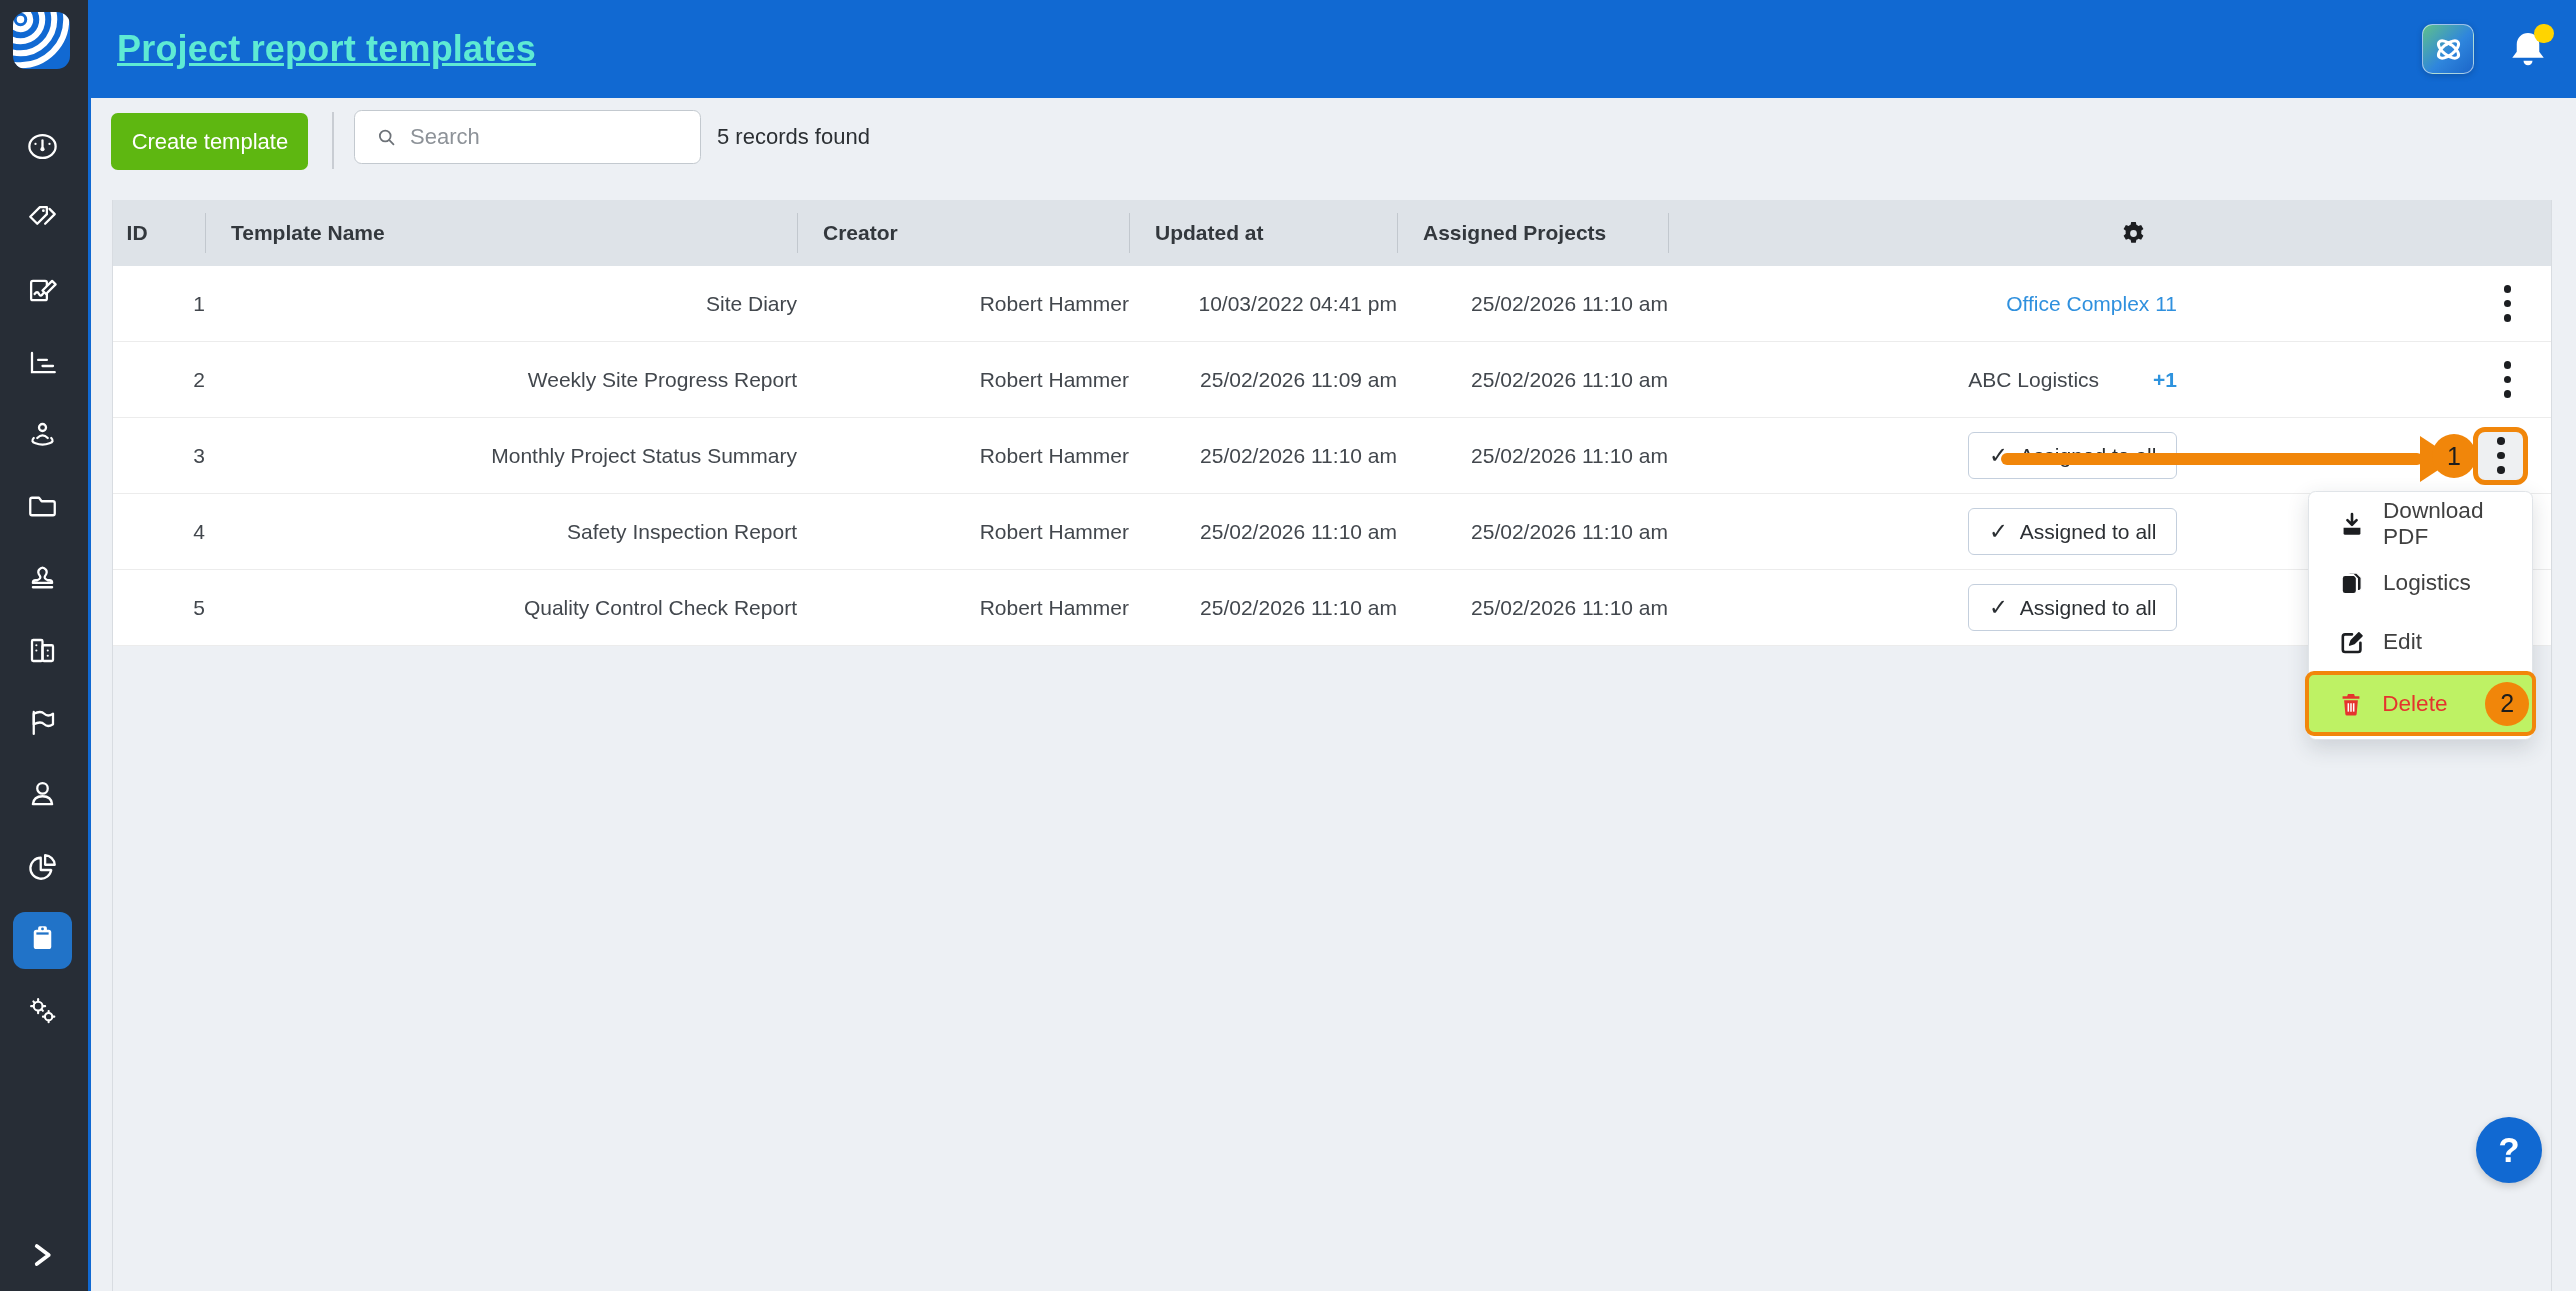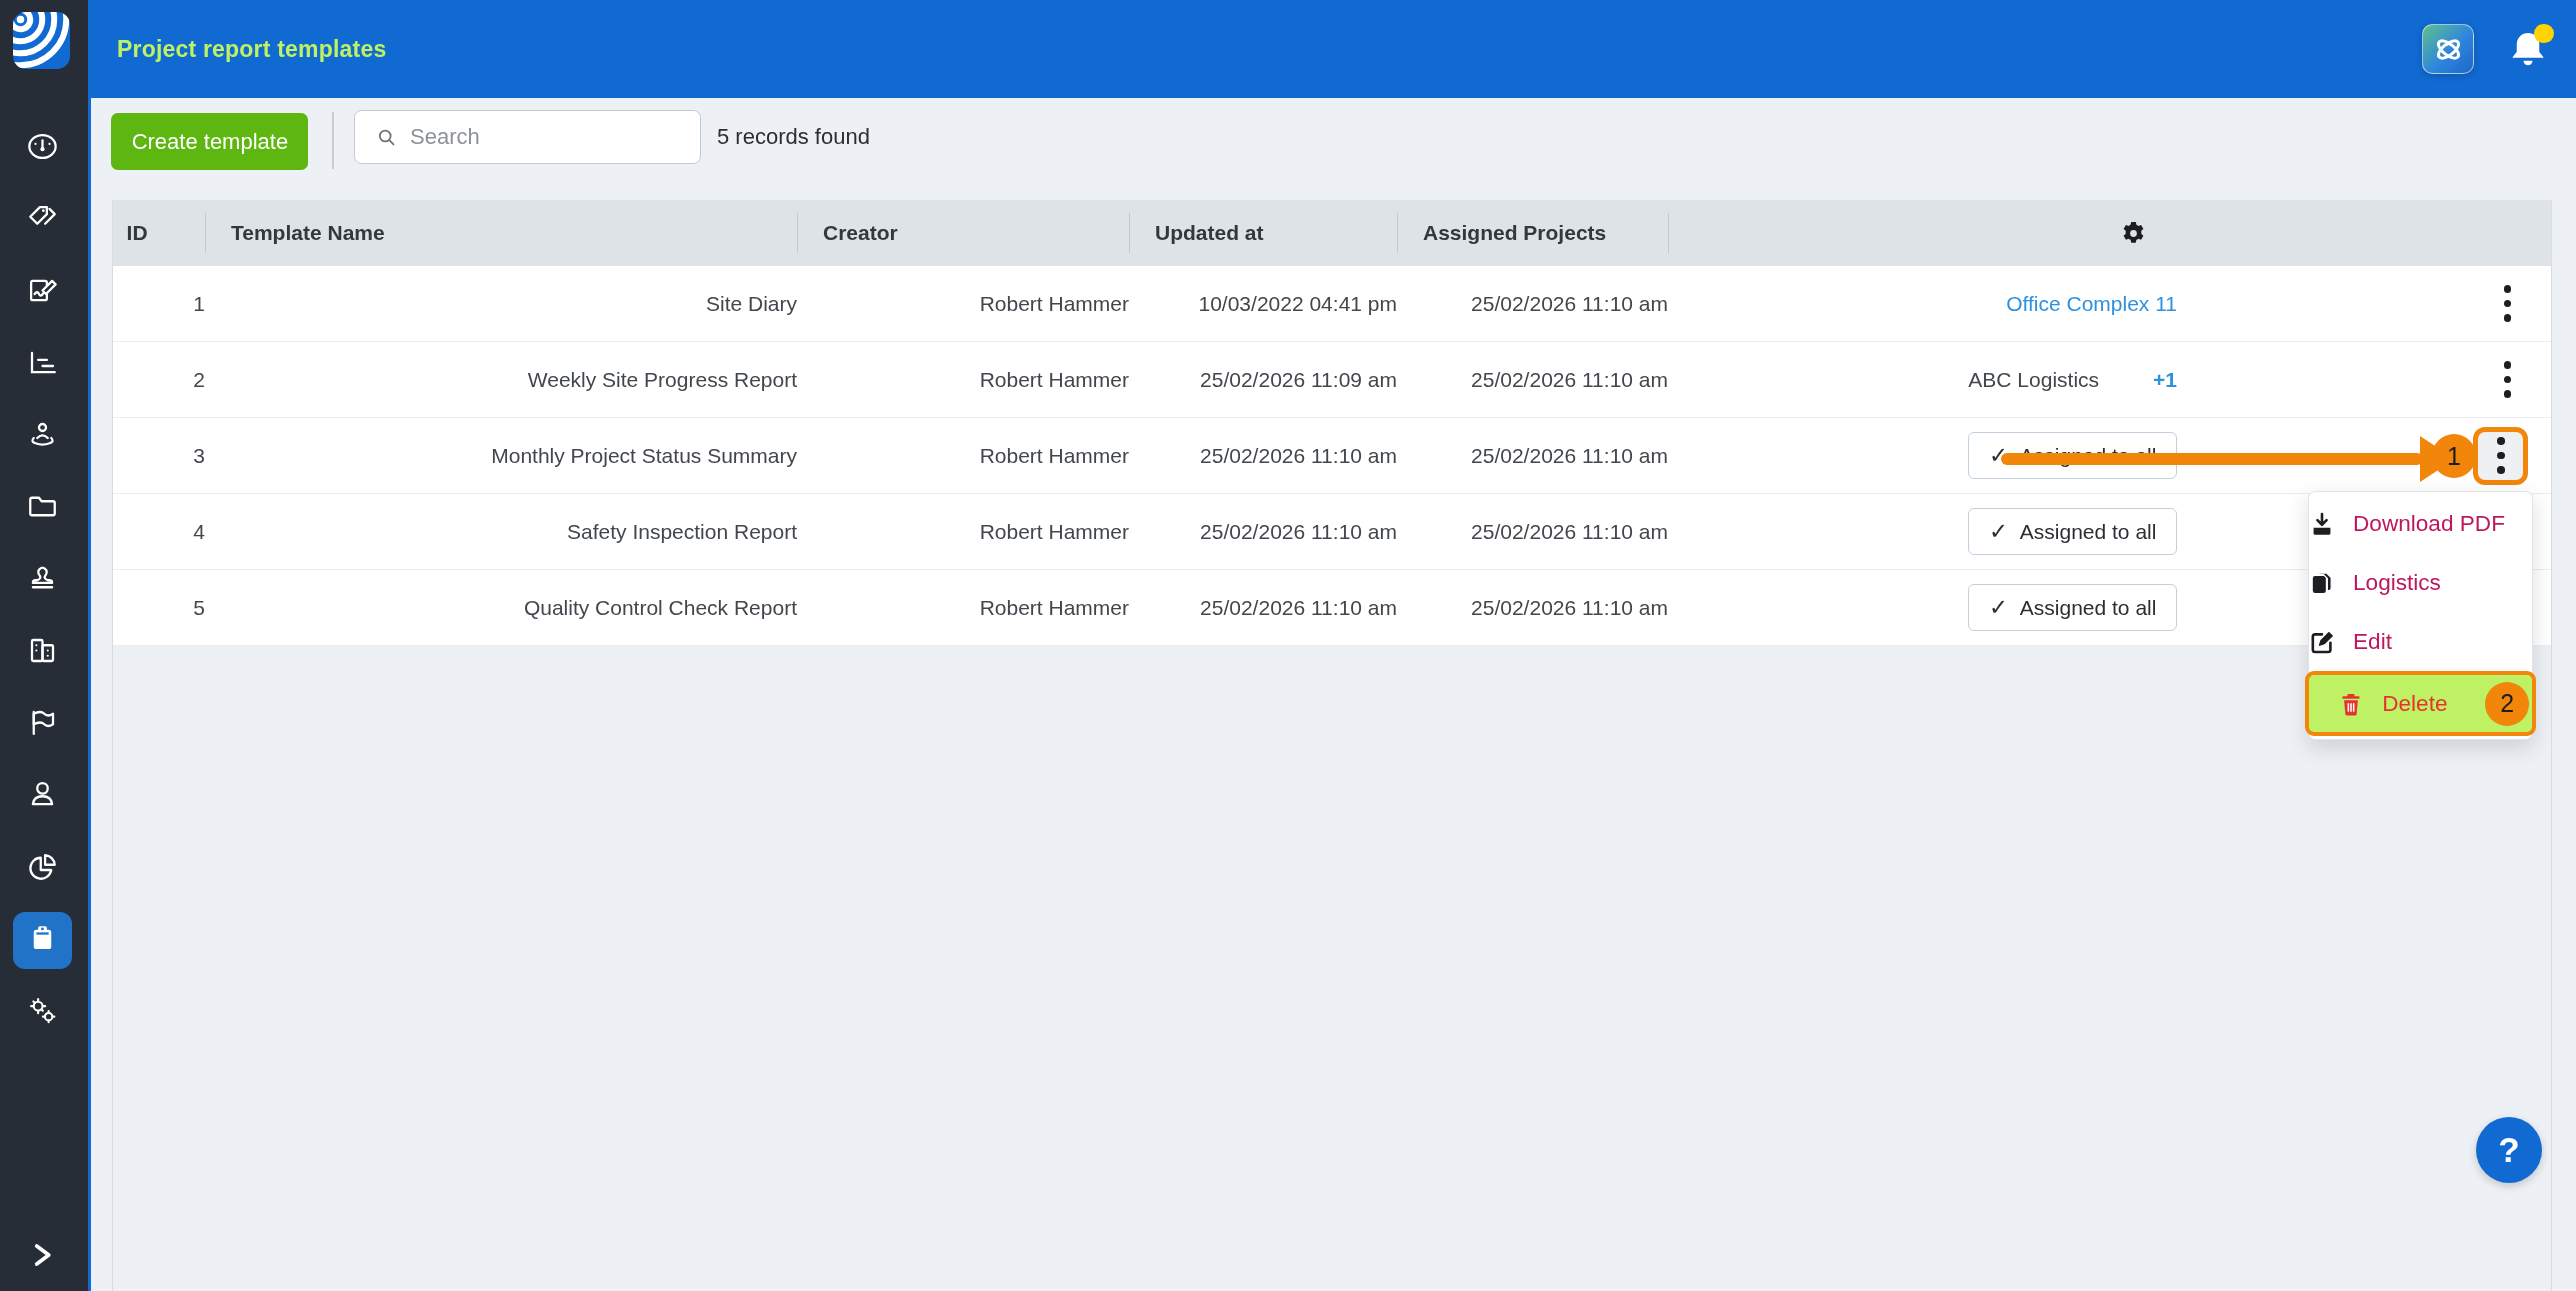--- a/index.html
+++ b/index.html
@@ -13,21 +13,21 @@
   .sidebar{position:absolute;left:0;top:0;bottom:0;width:88px;background:#272d36;border-right:3.8px solid #1169d2;z-index:30;}
   .logo{position:absolute;left:13px;top:12px;width:57px;height:57px;border-radius:13px;background:#1169d2;overflow:hidden;}
   .nav{position:absolute;top:112px;left:0;width:84px;}
   .nav-item{width:84px;height:72px;display:flex;align-items:center;justify-content:center;position:relative;}
   .nav-item svg{width:35px;height:35px;}
   .nav-active-bg{position:absolute;left:13px;top:7.5px;width:59px;height:57px;border-radius:12px;background:#2173c8;}
   .nav-item .icon-wrap{position:relative;}
   .sidebar-expand{position:absolute;left:0;bottom:10.6px;width:84px;height:53px;display:flex;align-items:center;justify-content:center;color:#fff;font-size:33px;font-weight:bold;}
   
   .topbar{position:absolute;left:88px;right:0;top:0;height:98px;background:#1169d2;display:flex;align-items:center;z-index:20;}
-  .topbar .title{color:#bef264;font-size:23px;font-weight:700;margin-left:29px;letter-spacing:0.2px;}
+  .topbar .title{color:#5eead4;font-size:36px;font-weight:700;margin-left:29px;letter-spacing:0.2px;text-decoration:underline;}
   .topbar-right{margin-left:auto;display:flex;align-items:center;gap:33px;margin-right:27px;}
   .ai-btn{width:50px;height:48px;border-radius:10.6px;background:linear-gradient(135deg,#5fc08b 0%,#2f86dd 55%,#1b66c9 100%);border:1.5px solid rgba(255,255,255,.55);display:flex;align-items:center;justify-content:center;box-shadow:0 1.5px 6px rgba(0,0,0,.18);}
   .bell-wrap{position:relative;width:42px;height:45px;}
   .bell-dot{position:absolute;right:-4.5px;top:-3px;width:19.6px;height:19.6px;border-radius:50%;background:#ffd400;}
   
   .toolbar{position:absolute;left:88px;right:0;top:98px;height:102px;}
   .btn-create{position:absolute;left:23.4px;top:15px;width:197px;height:57px;background:#5eb711;color:#fff;border:none;border-radius:6.8px;font-size:22px;font-family:inherit;display:flex;align-items:center;justify-content:center;cursor:pointer;}
   .toolbar-divider{position:absolute;left:244px;top:13.6px;width:1.5px;height:57px;background:#c9cdd3;}
   .search-box{position:absolute;left:266px;top:12px;width:347px;height:54px;background:#fff;border:1.5px solid #c3c9cf;border-radius:7.5px;display:flex;align-items:center;box-sizing:border-box;padding-left:22px;gap:12px;}
   .search-box input{border:none;outline:none;font-size:22px;font-family:inherit;color:#3e4348;flex:1;background:transparent;}
@@ -51,21 +51,21 @@
   .kebab{width:42px;height:45px;display:flex;flex-direction:column;align-items:center;justify-content:center;gap:6.8px;cursor:pointer;background:transparent;border:none;}
   .kebab i{width:7.5px;height:7.5px;border-radius:50%;background:#1c1e21;}
   
   .kebab-highlight{border:5.3px solid #f1860a;border-radius:12px;background:#eef0f2;padding:1.5px;display:flex;align-items:center;justify-content:center;}
   .step-badge{width:44px;height:44px;border-radius:50%;background:#f1860a;color:#1d1d1d;font-size:25px;display:flex;align-items:center;justify-content:center;}
   .badge-1{position:absolute;right:75px;top:16px;z-index:5;}
   .arrow{position:absolute;right:128px;top:35px;width:422px;height:12px;background:#f1860a;border-radius:6px;z-index:5;}
   .arrow::after{content:"";position:absolute;right:-32px;top:50%;transform:translateY(-50%);border-left:35px solid #f1860a;border-top:23.4px solid transparent;border-bottom:23.4px solid transparent;}
   
   .menu{position:absolute;left:2308px;top:491px;width:223px;background:#fff;border:0.8px solid #e0e4e8;border-radius:7.5px;box-shadow:0 7.5px 21px rgba(40,50,60,.16);z-index:40;padding:2.3px 0;}
-  .menu-item{height:59px;display:flex;align-items:center;gap:18px;font-size:22.6px;color:#be185d;cursor:pointer;box-sizing:border-box;}
+  .menu-item{height:59px;display:flex;align-items:center;gap:18px;padding-left:30px;font-size:22.6px;color:#404040;cursor:pointer;box-sizing:border-box;}
   .menu-item svg{width:26px;height:26px;flex:none;}
   .menu-item.delete{color:#e5342e;border:4.5px solid #f1860a;border-radius:9px;margin:0 -3.8px;background:#bef264;height:65px;padding-left:29px;}
   .menu-item.delete .step-badge{margin-left:19.6px;}
   
   .help-btn{position:absolute;left:2476px;top:1117px;width:66px;height:66px;border-radius:50%;background:#1169d2;color:#fff;font-size:35px;font-weight:700;display:flex;align-items:center;justify-content:center;border:none;cursor:pointer;box-shadow:0 3px 9px rgba(0,0,0,.18);z-index:50;}
 </style>
 </head>
 <body>
 
 <div class="sidebar">

